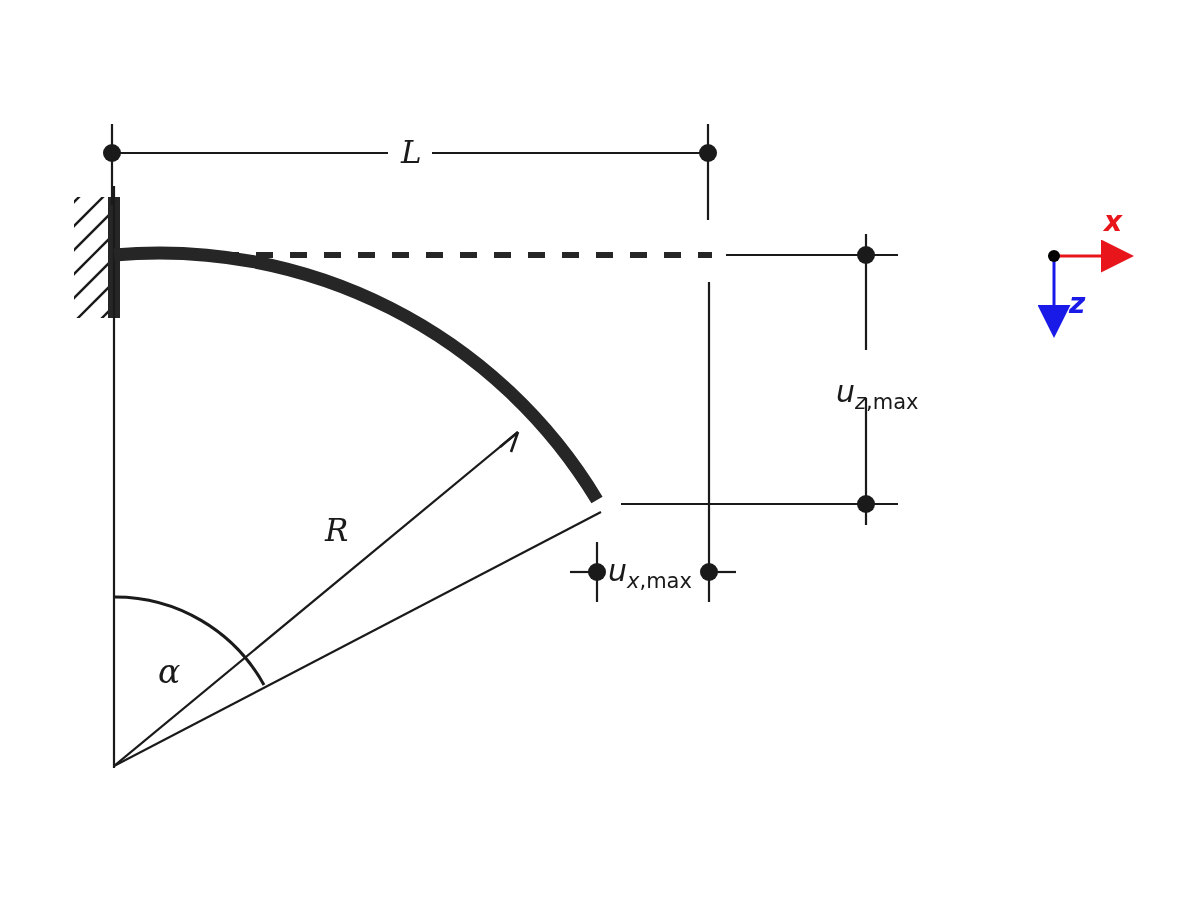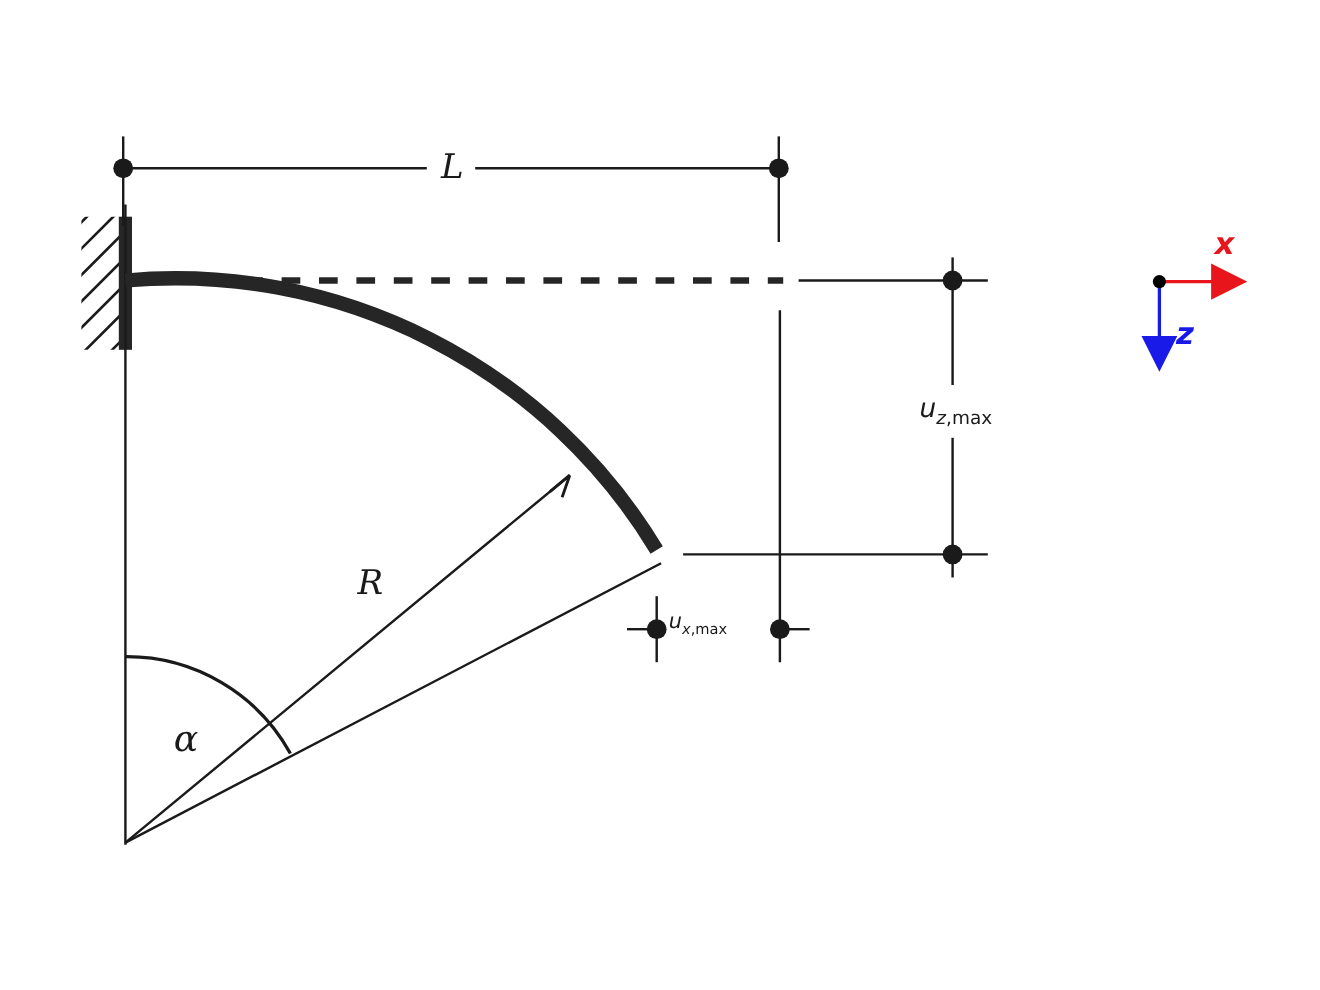--- a/index.html
+++ b/index.html
@@ -64,26 +64,26 @@
     font-size: 31px;
   }
   #label-alpha {
     left: 158px;
     top: 655px;
     font-size: 33px;
   }
   #label-ux {
     left: 608px;
     top: 556px;
-    font-size: 19px;
+    font-size: 30px;
   }
   #label-uz {
     left: 836px;
-    top: 359px;
-    font-size: 24px;
+    top: 377px;
+    font-size: 30px;
   }
   #label-axis-x {
     left: 1104px;
     top: 208px;
     font-size: 28px;
     font-weight: bold;
   }
   #label-axis-z {
     left: 1069px;
     top: 290px;

